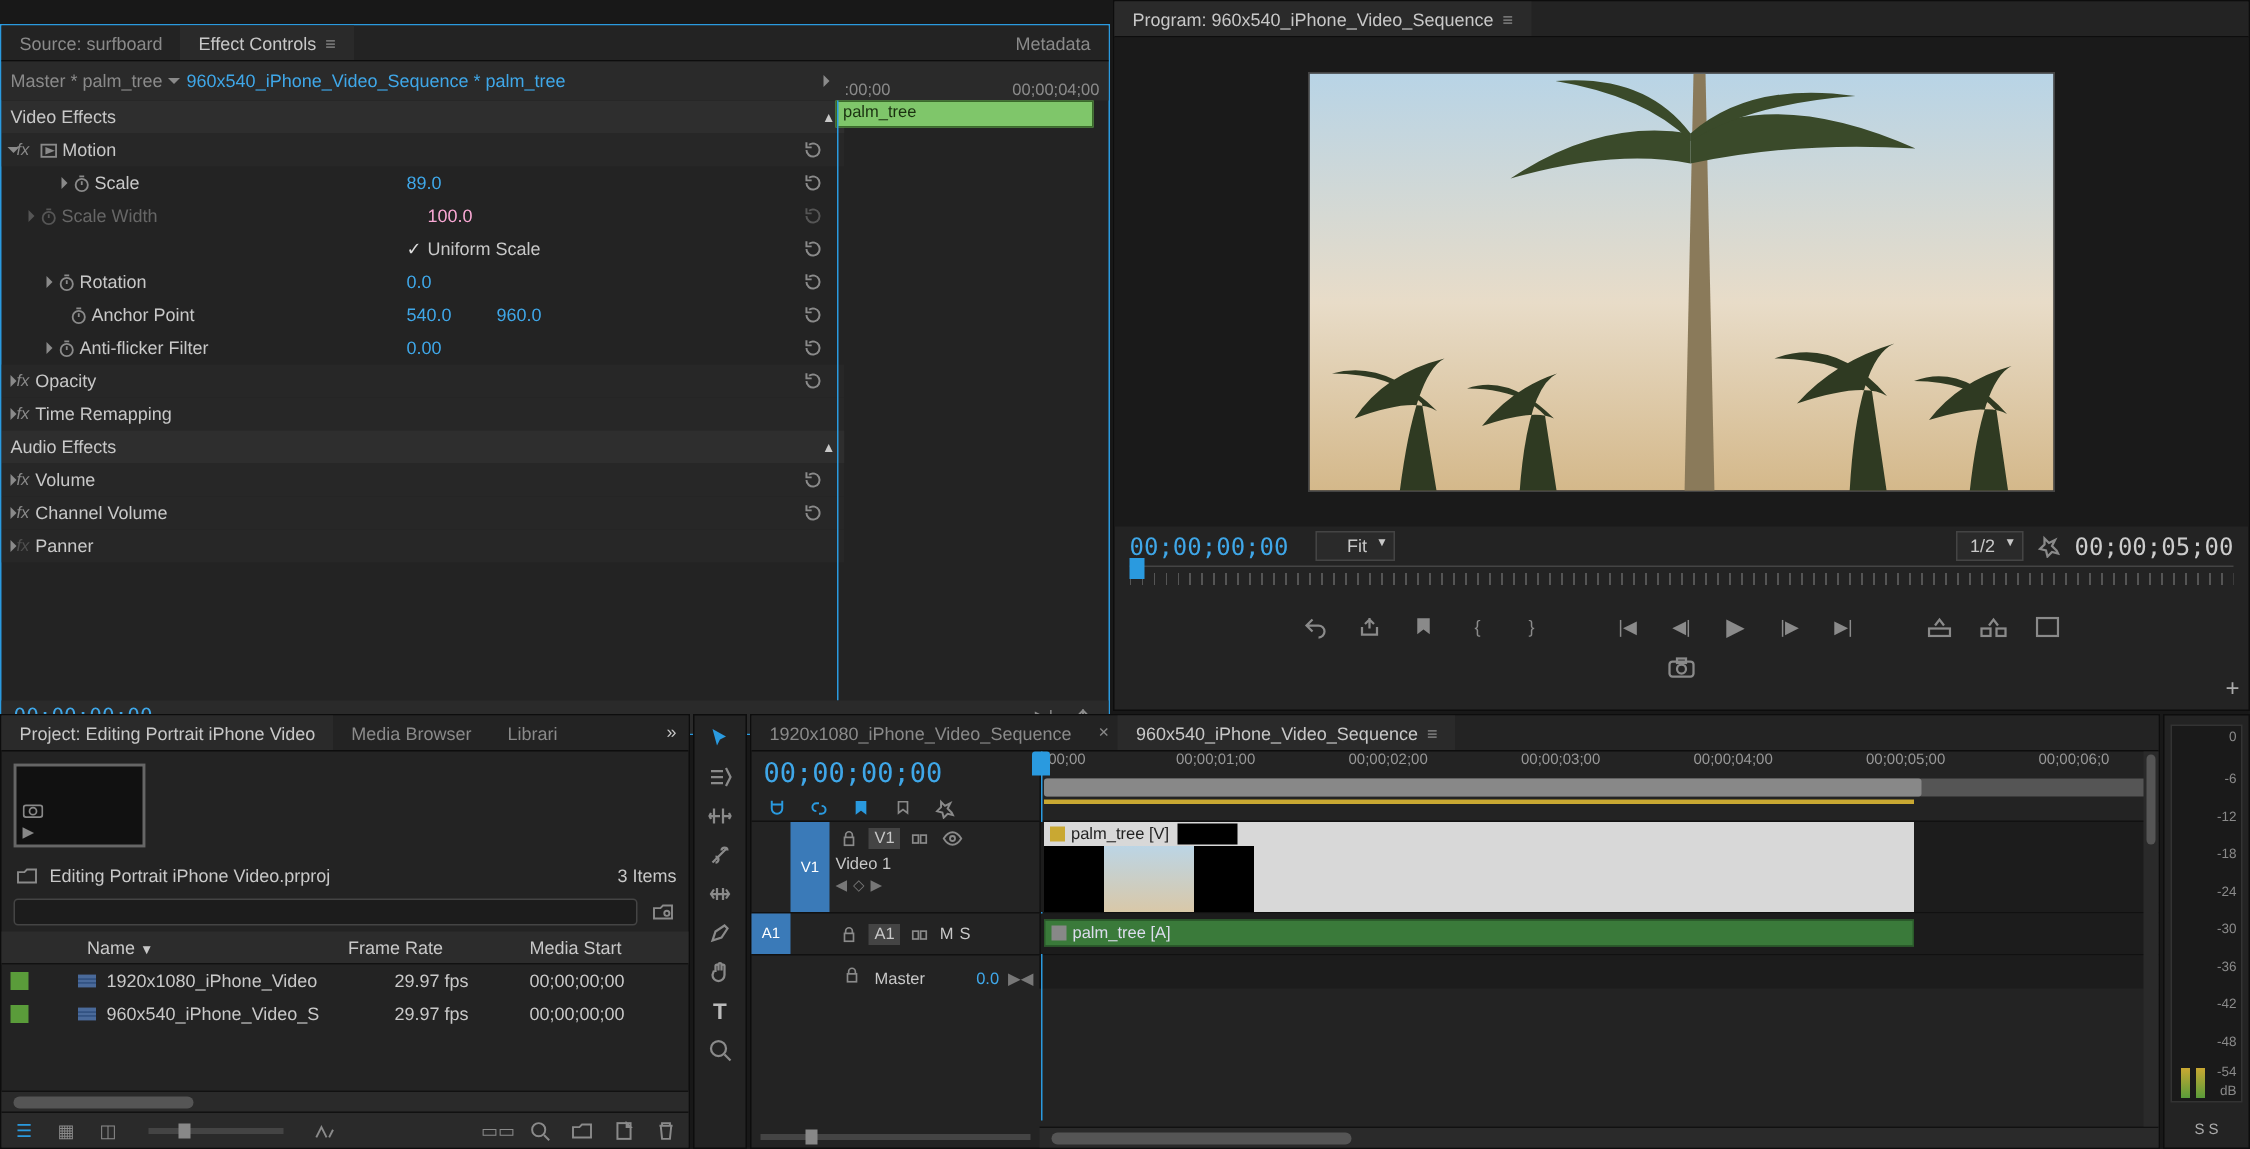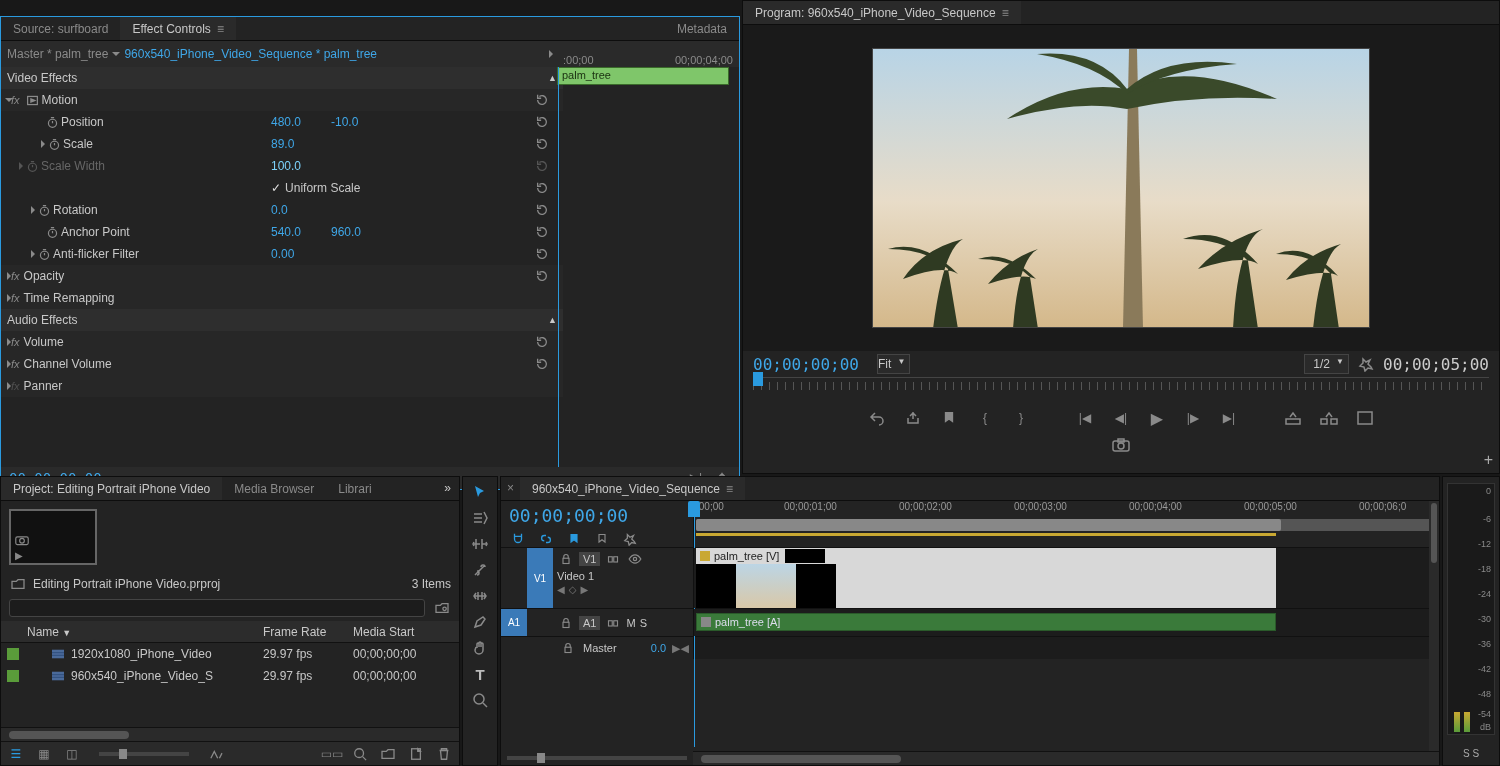--- a/index.html
+++ b/index.html
@@ -83,38 +83,20 @@
         </span>
      <span>Motion</span>
      <span class="kf">
           <span class="iconbtn">
             <svg class="reset" viewBox="0 0 16 16">
               <path d="M3 8a5 5 0 1 0 2-4M3 2v4h4"></path>
             </svg>
           </span>
         </span>
    </div>
-   <div class="row" style="padding-left:42px">
-     <span class="iconbtn">
-          <svg class="stopw" viewBox="0 0 16 16">
-            <circle cx="8" cy="9" r="5"></circle>
-            <path d="M8 9V6M6 2h4"></path>
-          </svg>
-        </span>
-     <span>Position</span>
-     <span style="position:absolute;left:270px" class="val">480.0</span>
-     <span style="position:absolute;left:330px" class="val">-10.0</span>
-     <span class="kf">
-          <span class="iconbtn">
-            <svg class="reset" viewBox="0 0 16 16">
-              <path d="M3 8a5 5 0 1 0 2-4M3 2v4h4"></path>
-            </svg>
-          </span>
-        </span>
-   </div>
    <div class="row" style="padding-left:40px">
      <span class="tri"></span>
      <span class="iconbtn">
           <svg class="stopw" viewBox="0 0 16 16">
             <circle cx="8" cy="9" r="5"></circle>
             <path d="M8 9V6M6 2h4"></path>
           </svg>
         </span>
      <span>Scale</span>
      <span style="position:absolute;left:270px" class="val">89.0</span>
@@ -128,21 +110,21 @@
    </div>
    <div class="row" style="padding-left:18px;color:#666">
      <span class="tri" style="border-left-color:#555"></span>
      <span class="iconbtn" style="color:#555">
           <svg class="stopw" viewBox="0 0 16 16">
             <circle cx="8" cy="9" r="5"></circle>
             <path d="M8 9V6M6 2h4"></path>
           </svg>
         </span>
      <span>Scale Width</span>
-     <span style="position:absolute;left:270px;color:#7dd3fc">100.0</span>
+     <span style="position:absolute;left:284px;color:#f9a8d4">100.0</span>
      <span class="kf">
           <span class="iconbtn" style="color:#555">
             <svg class="reset" viewBox="0 0 16 16">
               <path d="M3 8a5 5 0 1 0 2-4M3 2v4h4"></path>
             </svg>
           </span>
         </span>
    </div>
    <div class="row" style="padding-left:270px">
      <span style="display:inline-flex;align-items:center;gap:4px;">
@@ -301,21 +283,21 @@
         <path d="M140 280 q5 -70 25 -80 q-30 10 -50 35 q35 -12 48 -5 q-30 -30 -58 -20 q35 0 52 18 l8 52z"></path>
         <path d="M360 280 q5 -90 30 -100 q-40 12 -65 40 q45 -15 60 -5 q-35 -40 -75 -25 q45 0 65 22 l10 68z"></path>
         <path d="M440 280 q8 -75 28 -85 q-35 10 -55 36 q40 -12 52 -4 q-30 -34 -62 -22 q38 0 55 20 l8 55z"></path>
        </g>
      </svg>
    </div>
  </div>
  <div style="display:flex;align-items:center;height:26px;padding:0 10px;">
    <span class="tc" style="font-size:16px">00;00;00;00</span>
    <span style="width:18px"></span>
-   <span style="background:#2a2a2a;padding:2px 18px 2px 0;border:1px solid #444;position:relative;"><span>Fit</span><span style="position:absolute;right:4px;font-size:8px">▼</span></span>
+   <span style="background:#2a2a2a;padding:2px 18px 2px 20px;border:1px solid #444;position:relative;"><span>Fit</span><span style="position:absolute;right:4px;font-size:8px">▼</span></span>
    <span style="margin-left:auto"></span>
    <span style="background:#2a2a2a;padding:2px 18px 2px 8px;border:1px solid #444;position:relative;"><span>1/2</span><span style="position:absolute;right:4px;font-size:8px">▼</span></span>
    <span class="iconbtn" style="margin:0 8px">
         <svg width="16" height="16" viewBox="0 0 16 16">
           <path d="M13 11l-3-3 2-4-4 2-3-3v4l-3 3 4 1 1 4 3-3 4 1z"></path>
         </svg>
       </span>
    <span class="tc" style="font-size:16px;color:#ccc">00;00;05;00</span>
  </div>
  <div style="height:26px;padding:0 10px;position:relative">
@@ -413,21 +395,21 @@
  </div>
  <div style="display:flex;align-items:center;padding:4px 8px;gap:8px;">
    <input type="text" style="flex: 1 1 0%;">
    <span class="iconbtn">
         <svg width="14" height="12" viewBox="0 0 16 14">
           <path d="M1 4h5l2-2h7v10H1z"></path>
           <circle cx="11" cy="8" r="2"></circle>
         </svg>
       </span>
  </div>
- <div class="row" style="background:#2c2c2c;border-bottom:1px solid #111;">
+ <div class="row" style="background:#2c2c2c;border-bottom:1px solid #111;gap:31px;">
    <span style="width:20px"></span>
    <span style="flex:1"><span>Name</span> <span style="font-size:9px">▼</span></span>
    <span style="width:90px">Frame Rate</span>
    <span style="width:100px">Media Start</span>
  </div>
  <div class="row">
    <span style="width:12px;height:12px;background:var(--green);margin-right:6px"></span>
    <span style="width:24px"></span>
    <span class="iconbtn">
         <svg width="14" height="12" viewBox="0 0 16 14">
@@ -536,20 +518,23 @@
   <span class="iconbtn">
       <svg width="16" height="16" viewBox="0 0 16 16">
         <circle cx="7" cy="7" r="5"></circle>
         <path d="M11 11l4 4"></path>
       </svg>
     </span>
 </div>
 
 <div class="panel" style="left:500px;top:476px;width:940px;height:290px;">
  <div class="tabbar">
+   <div class="tab">
+        <span>1920x1080_iPhone_Video_Sequence</span>
+      </div>
    <span style="padding:4px 6px;color:#888;cursor:pointer">×</span>
    <div class="tab active">
         <span>960x540_iPhone_Video_Sequence</span>
         <span class="menu">≡</span>
       </div>
  </div>
 
  <div style="display:flex;height:46px;">
    <div style="width:192px;padding:4px 8px;">
      <div class="tc" style="font-size:18px">00;00;00;00</div>
@@ -674,21 +659,21 @@
    </div>
    <div style="flex:1;background:#1c1c1c;position:relative;border-left:1px solid #111;">
      <div style="position:absolute;left:2px;top:4px;width:580px;height:18px;background:#3a7a3a;border:1px solid #2a5a2a;color:#dde;font-size:11px;padding:0 4px;display:flex;align-items:center;gap:4px">
        <span style="width:10px;height:10px;background:#888;display:inline-block"></span>
        <span>palm_tree [A]</span>
      </div>
    </div>
  </div>
 
  <div style="display:flex;height:22px;">
-   <div style="width:192px;display:flex;align-items:center;padding:0 4px;gap:6px;font-size:11px">
+   <div style="width:192px;display:flex;align-items:flex-end;padding:0 4px;gap:6px;font-size:11px">
      <span style="width:48px"></span>
      <span class="iconbtn">
           <svg width="12" height="12" viewBox="0 0 16 16">
             <rect x="4" y="7" width="8" height="7"></rect>
             <path d="M5 7V5a3 3 0 0 1 6 0v2"></path>
           </svg>
         </span>
      <span>Master</span>
      <span class="val" style="margin-left:auto">0.0</span>
      <span style="color:#777">▶◀</span>

